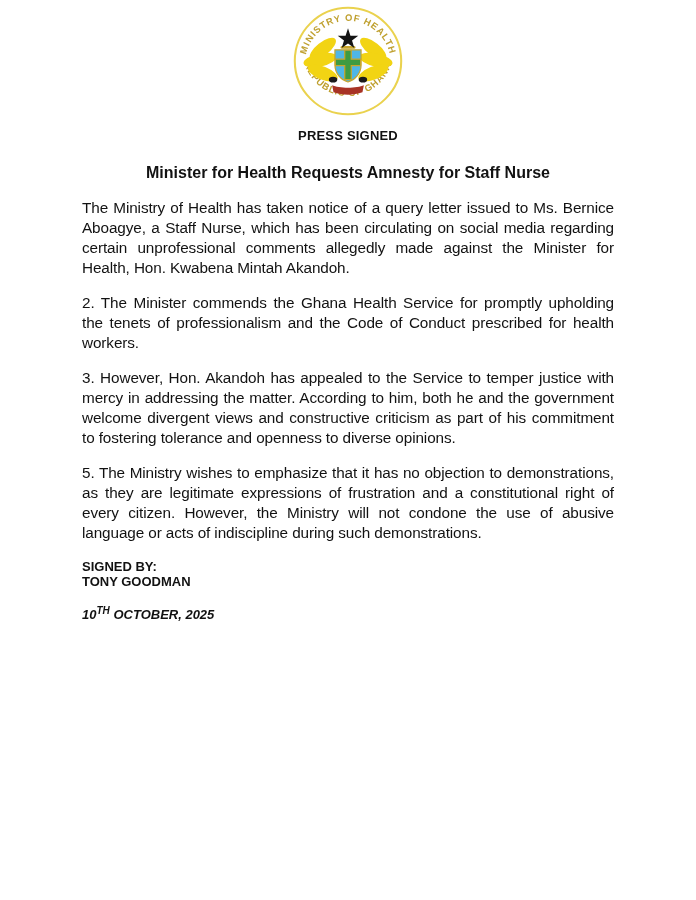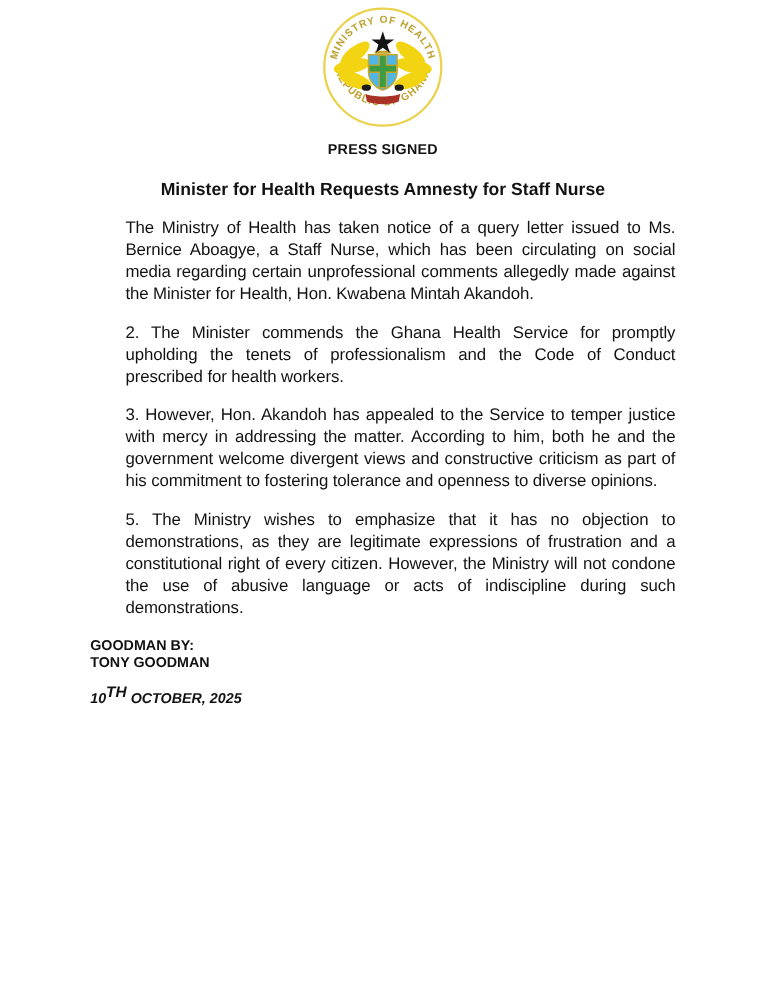--- a/index.html
+++ b/index.html
@@ -28,41 +28,40 @@
     margin: 21px 40px 0 40px;
     text-align: center;
     font-size: 16px;
     font-weight: bold;
     text-decoration-thickness: 1.5px;
     text-underline-offset: 2px;
   }
   .content {
     margin-top: 16px;
     padding: 0 82px;
-    margin-left: 32px;
   }
   .content p {
     margin: 0 0 15px 0;
     font-size: 15.3px;
     line-height: 20px;
     text-align: justify;
     letter-spacing: -0.1px;
   }
   .signature {
     padding: 0 82px;
     font-weight: bold;
     font-size: 13px;
     color: #121212;
   }
   .sig-label   { margin-top: 16px; }
   .sig-name    { }
   .sig-role    { margin-top: 7px; }
   .sig-date    { margin-top: 18px; font-style: italic; }
   .sig-date sup {
-    font-size: 14px;
+    font-size: 10px;
     vertical-align: super;
     line-height: 0;
     margin-top: 44px;
   }
 </style>
 </head>
 <body>
 
 <div class="page">
 
@@ -109,20 +108,20 @@
   <h1 class="title">Minister for Health Requests Amnesty for Staff Nurse</h1>
 
   <div class="content">
     <p>The Ministry of Health has taken notice of a query letter issued to Ms. Bernice Aboagye, a Staff Nurse, which has been circulating on social media regarding certain unprofessional comments allegedly made against the Minister for Health, Hon. Kwabena Mintah Akandoh.</p>
     <p>2. The Minister commends the Ghana Health Service for promptly upholding the tenets of professionalism and the Code of Conduct prescribed for health workers.</p>
     <p>3. However, Hon. Akandoh has appealed to the Service to temper justice with mercy in addressing the matter. According to him, both he and the government welcome divergent views and constructive criticism as part of his commitment to fostering tolerance and openness to diverse opinions.</p>
     <p>5. The Ministry wishes to emphasize that it has no objection to demonstrations, as they are legitimate expressions of frustration and a constitutional right of every citizen. However, the Ministry will not condone the use of abusive language or acts of indiscipline during such demonstrations.</p>
   </div>
 
   <div class="signature">
-    <div class="sig-label">GOODMAN BY:</div>
+    <div class="sig-label">SIGNED BY:</div>
     <div class="sig-name">TONY GOODMAN</div>
     <div class="sig-date">
       <span>10</span><sup>TH</sup><span> OCTOBER, 2025</span>
     </div>
   </div>
 
 </div>
 
 </body></html>

